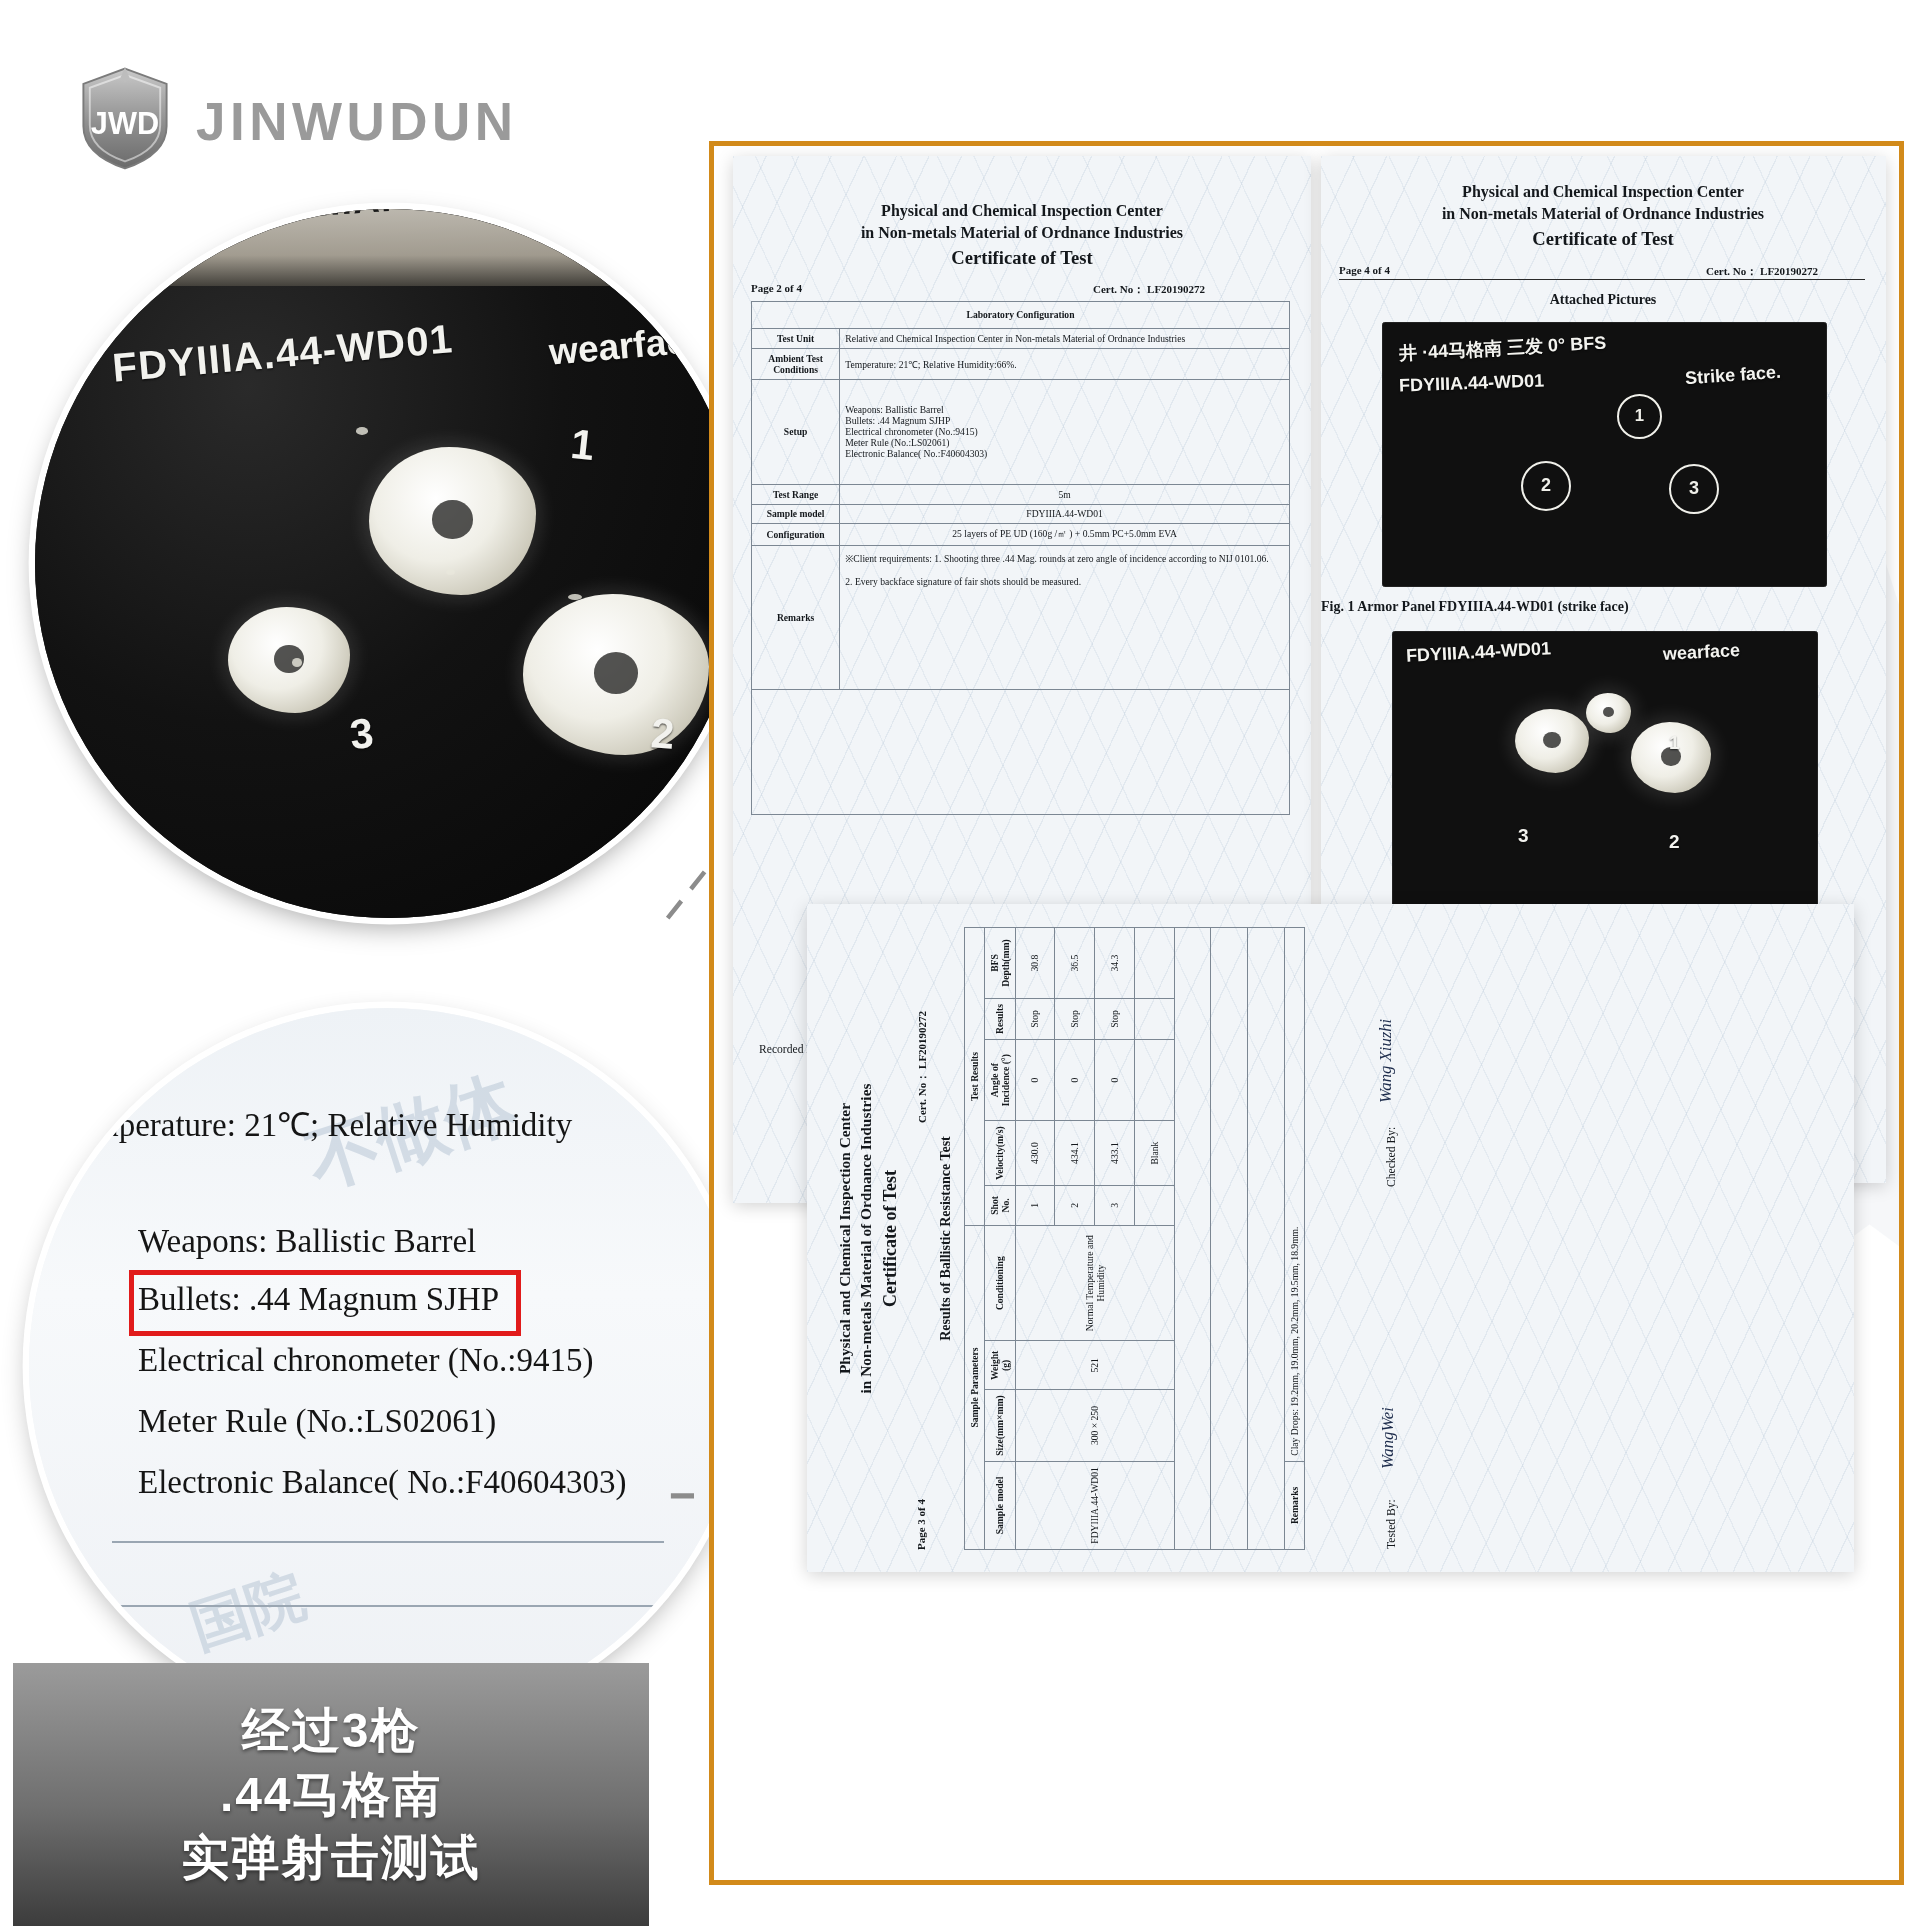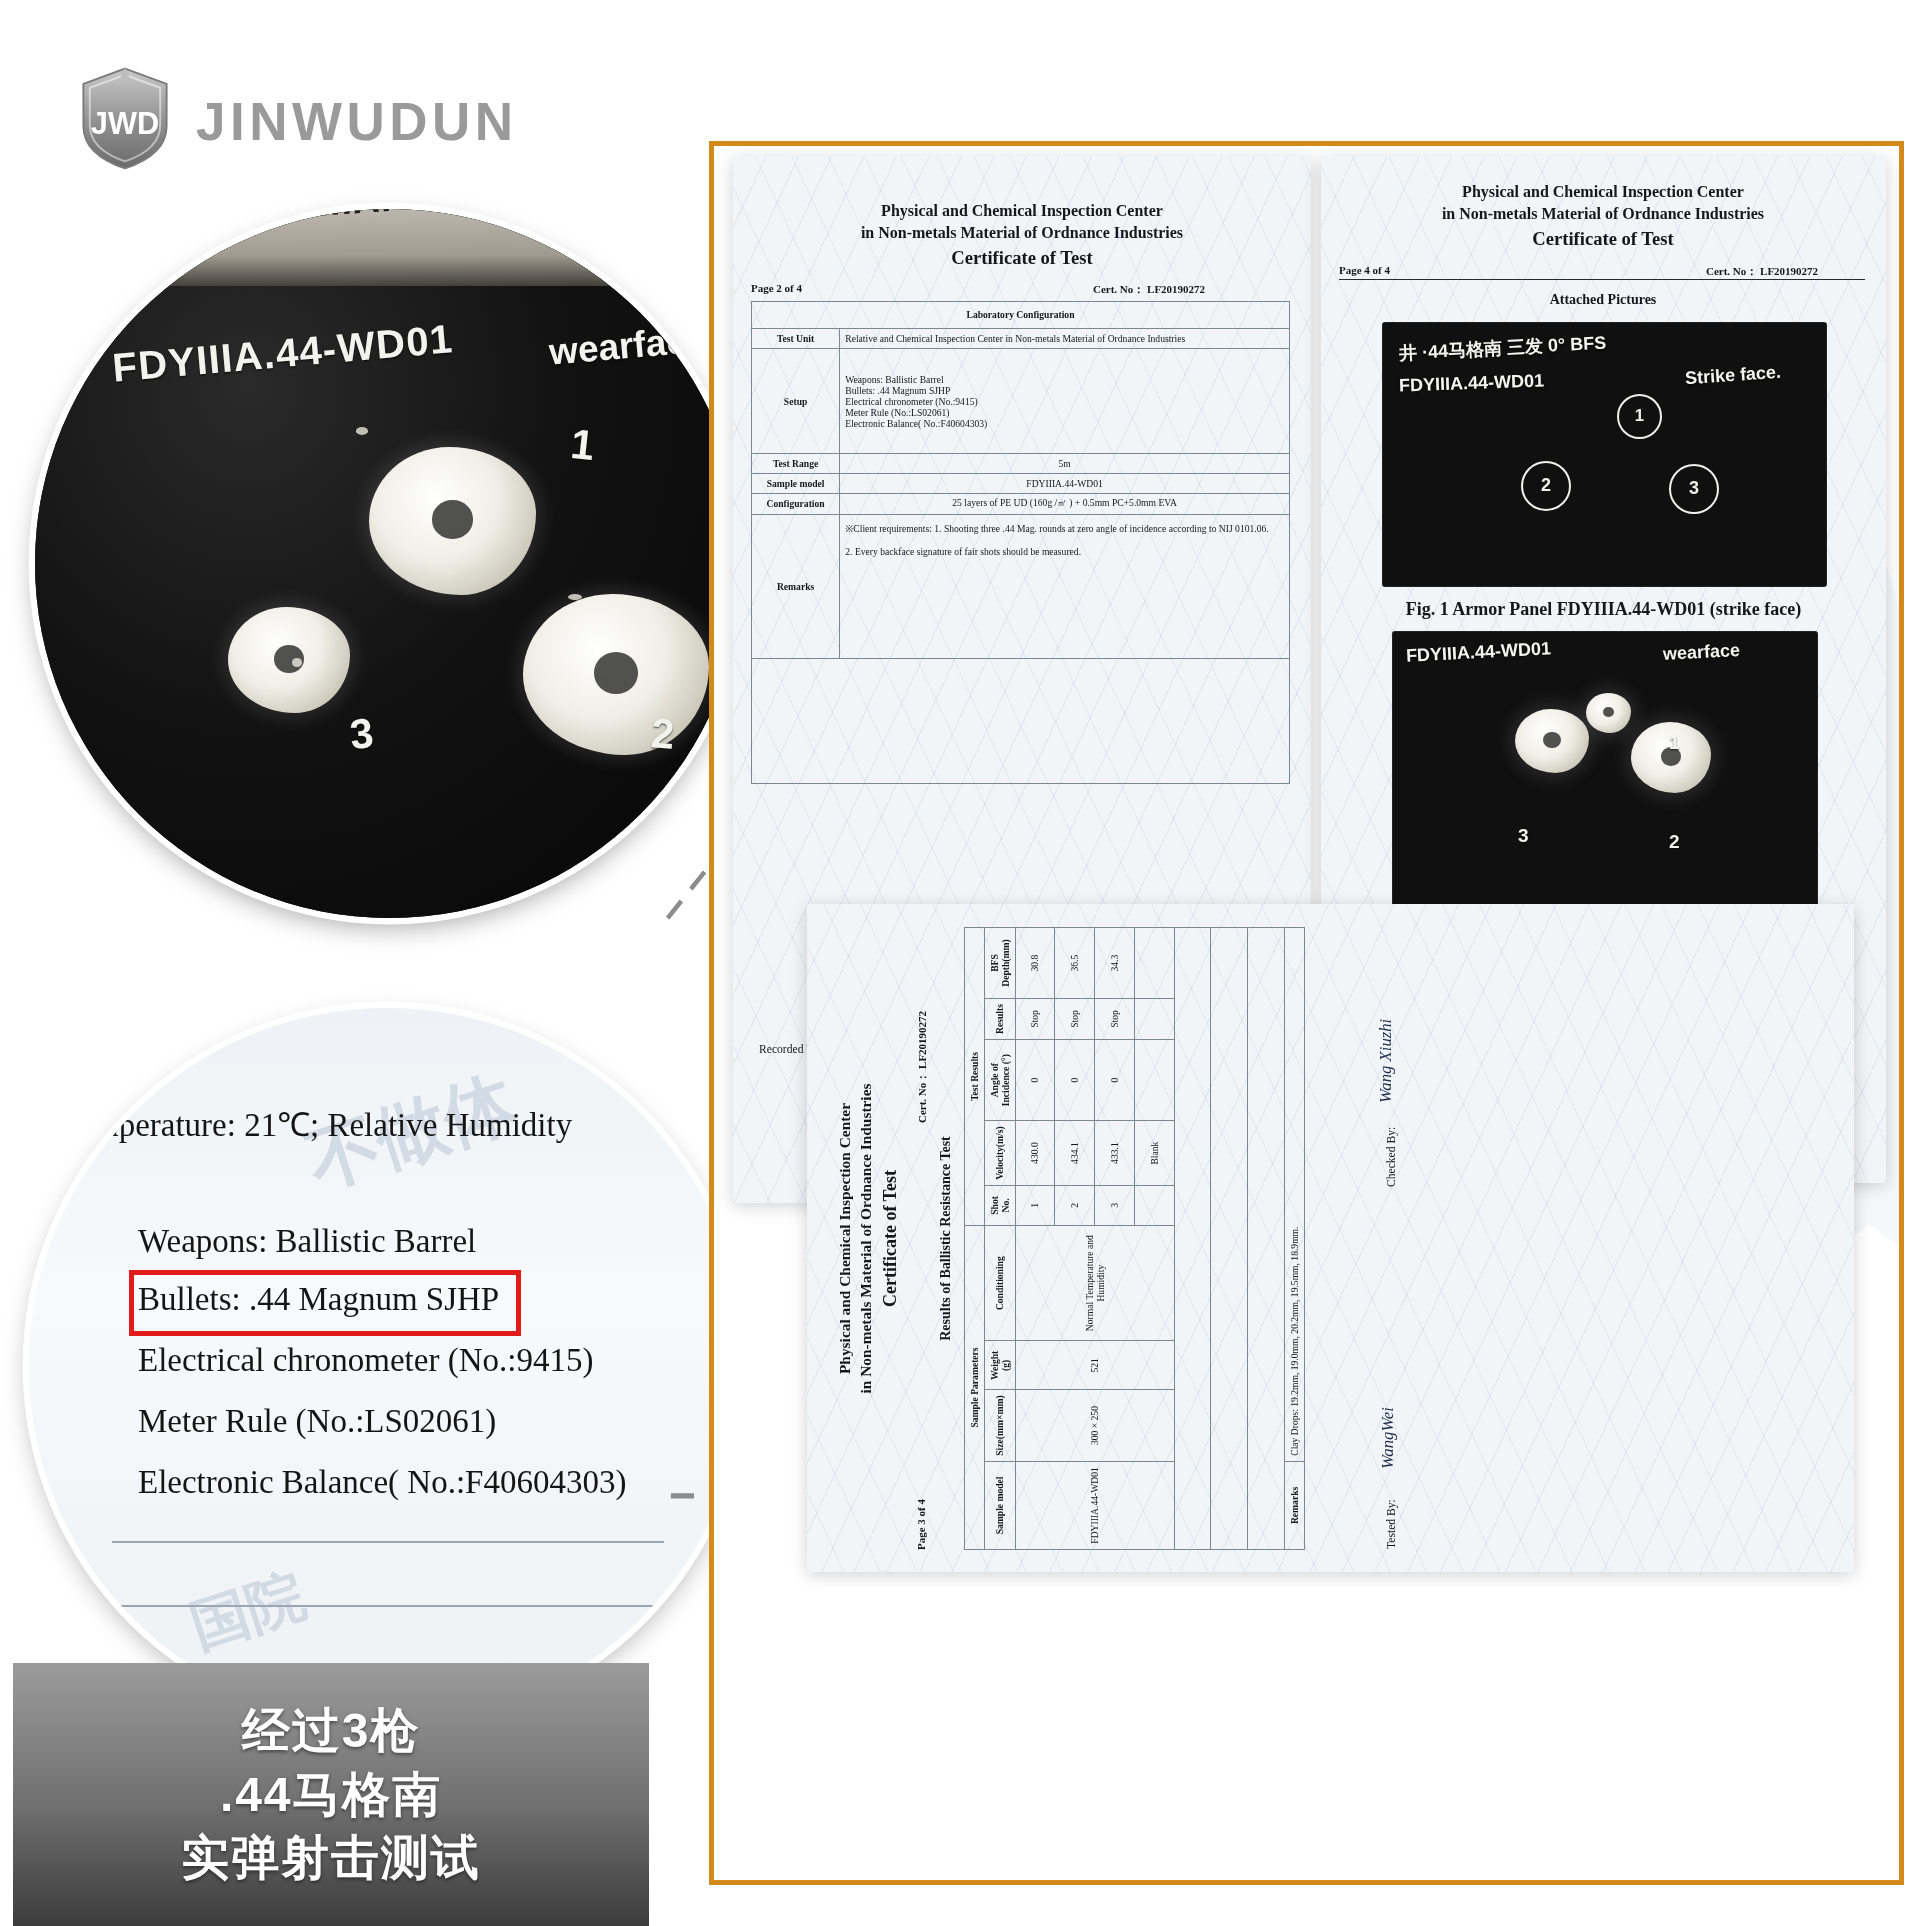--- a/index.html
+++ b/index.html
@@ -148,21 +148,21 @@
   .phw{
     position:absolute;color:#f3f3ef;font-family:"Liberation Sans",sans-serif;
     font-weight:bold;text-shadow:0 1.3px 1.9px rgba(0,0,0,.6);
   }
   .circ-num{
     position:absolute;border:2.6px solid #f0f0ea;border-radius:50%;
     color:#f0f0ea;font-family:"Liberation Sans",sans-serif;font-weight:bold;
     display:flex;align-items:center;justify-content:center;
   }
   .figcap{
-    position:absolute;text-align:center;font-weight:bold;font-size:18px;color:#14181c;
+    position:absolute;text-align:left;font-weight:bold;font-size:14px;color:#14181c;
     width:100%;
   }
 
   
   #p3rot{
     position:absolute;left:0;top:0;
     width:668px;height:1047px;
     transform:rotate(-90deg);
     transform-origin:334px 334px;
   }
@@ -272,20 +272,24 @@
       <table class="cert" style="width:539px;">
         <tbody>
             <tr>
               <td class="cellhdr" colspan="2" style="height:19px;">Laboratory Configuration</td>
             </tr>
         <tr>
           <td class="lbl">Test Unit</td>
           <td>Relative and Chemical Inspection Center in Non-metals Material of Ordnance Industries</td>
         </tr>
         <tr>
+          <td class="lbl">Ambient Test Conditions</td>
+          <td>Temperature: 21℃; Relative Humidity:66%.</td>
+        </tr>
+        <tr>
           <td class="lbl">Setup</td>
           <td style="white-space:pre-line;height:96px;">Weapons: Ballistic Barrel
 Bullets: .44 Magnum SJHP
 Electrical chronometer (No.:9415)
 Meter Rule (No.:LS02061)
 Electronic Balance( No.:F40604303)</td>
         </tr>
         <tr>
           <td class="lbl">Test Range</td>
           <td style="text-align:center;">5m</td>

